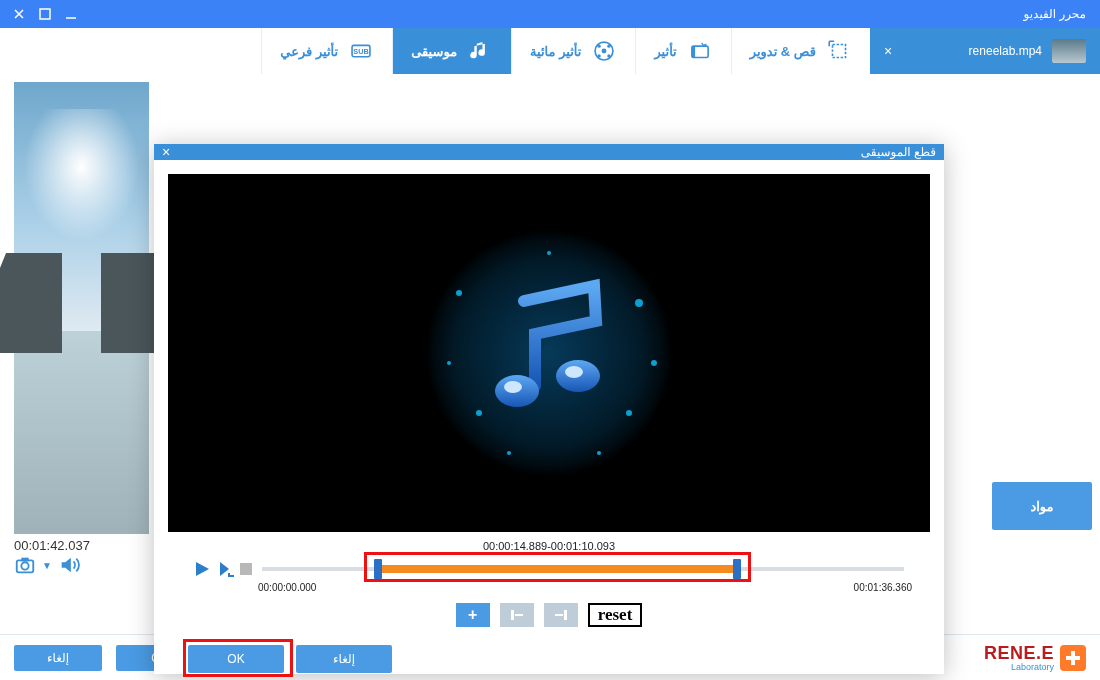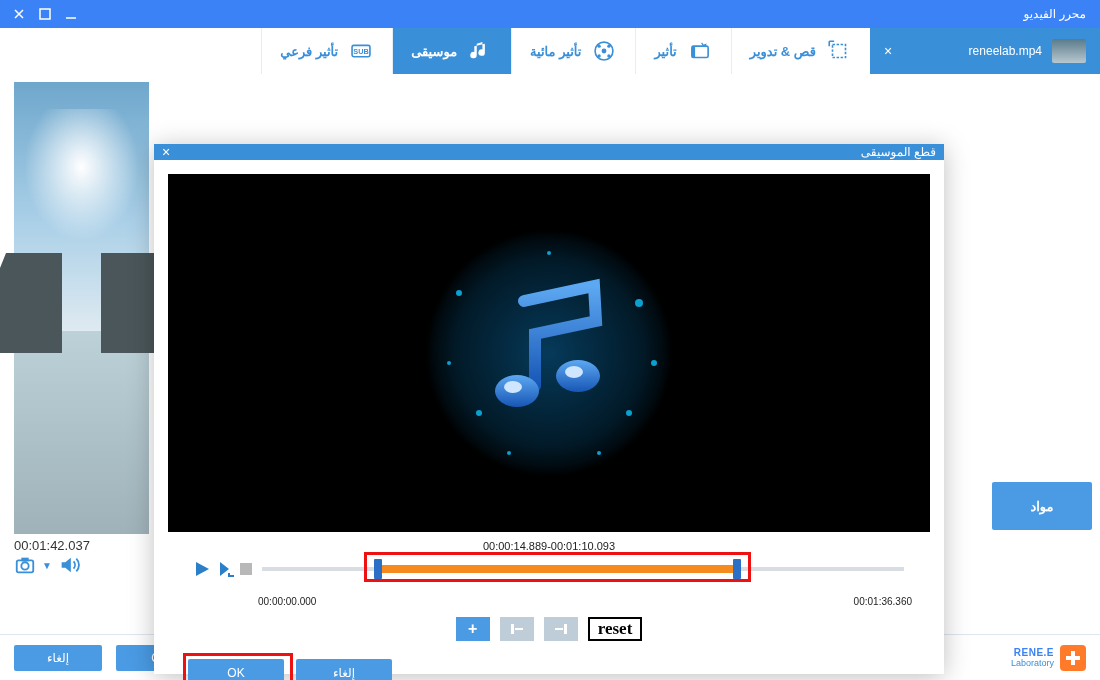--- a/index.html
+++ b/index.html
@@ -38,21 +38,21 @@
 
 .preview-ctrls { position:absolute; left:14px; top:480px; display:flex; gap:6px; align-items:center;}
 .preview-ctrls .pic, .preview-ctrls .vol { width:22px; height:22px; color:#3a8fd9; cursor:pointer; }
 
 
 .bottom-bar { height: 46px; background: #fff; border-top: 1px solid #dfe7ef; display: flex; align-items: center; padding: 0 14px; gap: 14px; }
 .logo { display:flex; align-items:center; gap:6px; }
 .logo .cross{ width:26px;height:26px;background:#ff7a29;border-radius:4px;display:flex;align-items:center;justify-content:center;}
 .logo .cross::before{content:"";width:14px;height:4px;background:#fff;position:absolute;}
 .logo .cross::after{content:"";width:4px;height:14px;background:#fff;position:absolute;}
-.logo .txt{font-size:10px;font-weight:bold;color:#3b82f6;letter-spacing:.5px; line-height:1;}
+.logo .txt{font-size:18px;font-weight:bold;color:#b91c1c;letter-spacing:.5px; line-height:1;}
 .logo .sub{font-size:9px;color:#3a8fd9;}
 .bottom-bar .spacer{flex:1;}
 .remove-audio{display:flex;align-items:center;gap:6px;font-size:12px;color:#444;}
 .remove-audio input{width:14px;height:14px;}
 .bottom-bar .btn{width:88px;height:26px;background:#4a9be4;color:#fff;border:none;font-size:12px;border-radius:2px;cursor:pointer;}
 
 
 .modal{position:absolute; top:70px; left:154px; width:790px; height:530px; background:#fff; box-shadow:0 3px 24px rgba(0,0,0,.25); z-index:50; display:flex; flex-direction:column;}
 .modal-title{height:24px; background:#3a8fd9; color:#fff; font-size:12px; display:flex; align-items:center; padding:0 8px;}
 .modal-title .spacer{flex:1;}
@@ -248,21 +248,21 @@
                 </svg></span>
             <span class="stop"></span>
           </div>
           <div class="track-line">
             <div class="track-sel" style="left:18%;width:56%;"></div>
             <div class="track-handle" style="left:calc(18% - 4px);"></div>
             <div class="track-handle" style="left:calc(74% - 4px);"></div>
             <div class="redbox" style="left:calc(18% - 14px);top:-15px;width:calc(56% + 28px);height:30px;"></div>
           </div>
         </div>
-        <div style="display:flex;justify-content:space-between;margin-top:14px;padding:0 2px 0 74px;">
+        <div style="display:flex;justify-content:space-between;margin-top:0;padding:0 2px 0 74px;">
           <span class="time-l">00:00:00.000</span>
           <span class="time-r">00:01:36.360</span>
         </div>
 
         <div class="seg-tools">
           <div class="sq">+</div>
           <div class="sq dis">
               <svg width="16" height="14" viewBox="0 0 16 14">
                 <rect x="2" y="2" width="3" height="10" fill="#fff"></rect>
                 <rect x="6" y="6" width="8" height="2" fill="#fff"></rect>

